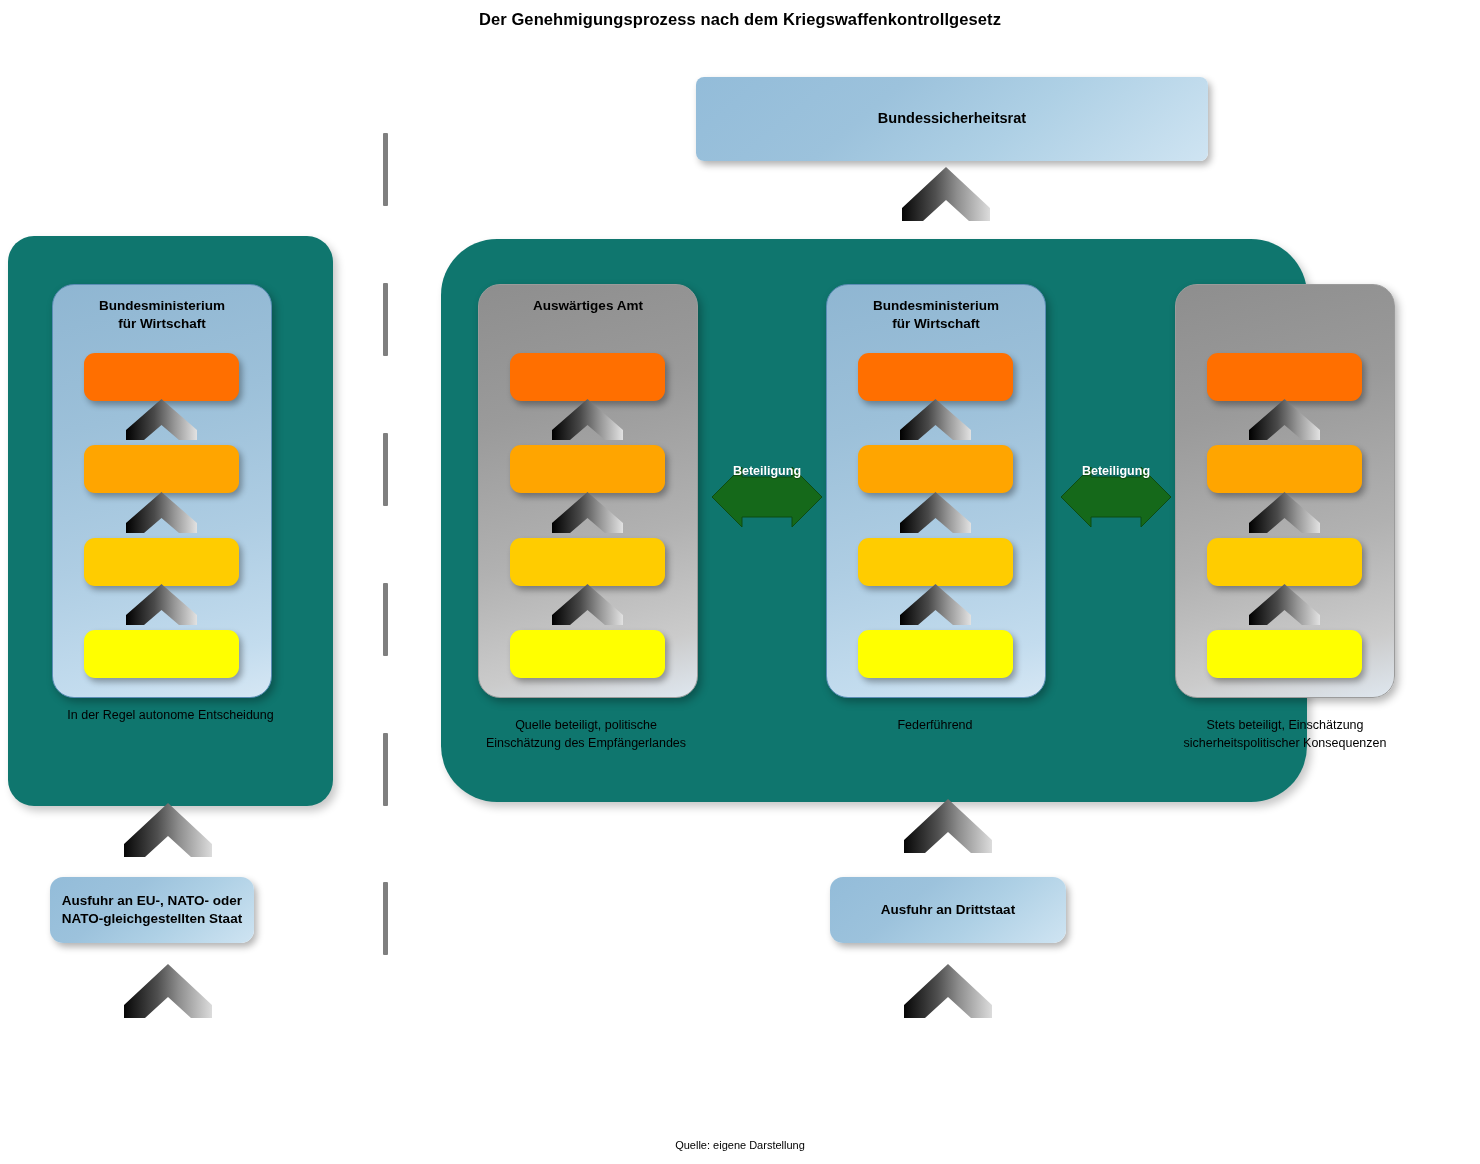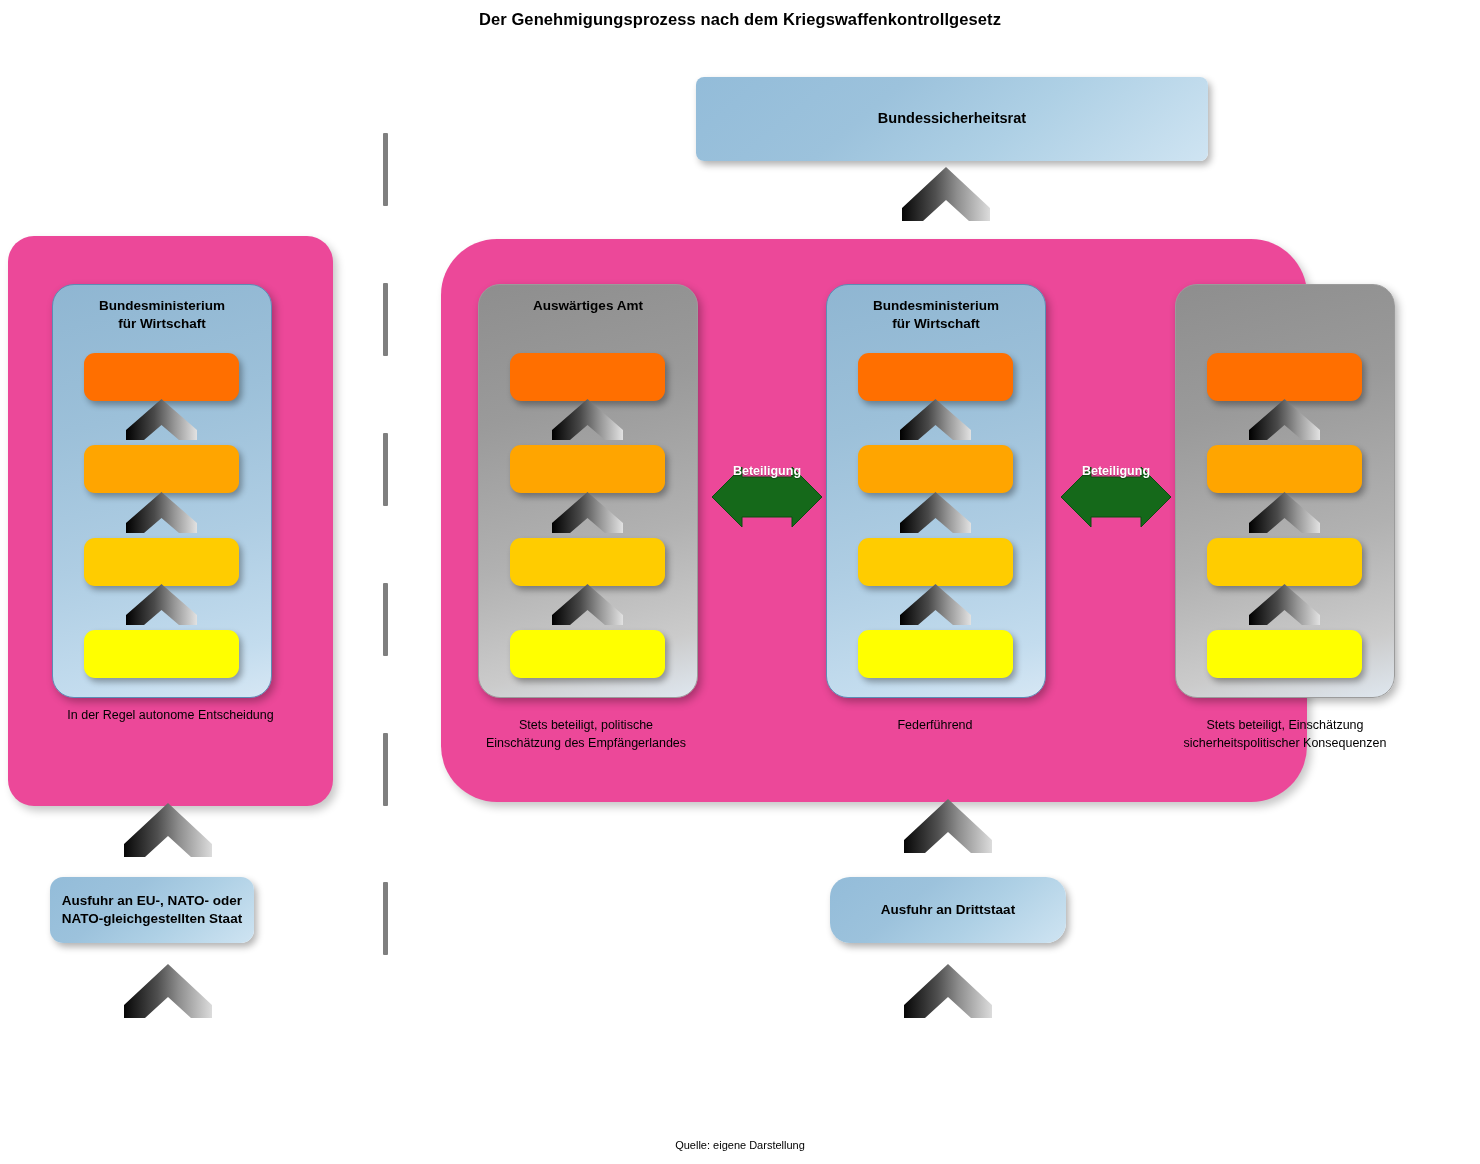--- a/index.html
+++ b/index.html
@@ -43,21 +43,21 @@
   
   #bsr{
     left:696px; top:77px; width:512px; height:84px;
     border-radius:8px;
     font-size:14.5px;
   }
 
   
   .outerpanel{
     position:absolute;
-    background:#ec4899;
+    background:#0f766e;
     box-shadow:4px 5px 9px rgba(0,0,0,.22);
   }
   #leftPanel{
     left:8px; top:236px; width:325px; height:570px;
     border-radius:26px;
   }
   #rightPanel{
     left:441px; top:239px; width:866px; height:563px;
     border-radius:56px;
   }
@@ -141,21 +141,21 @@
     color:#000;
   }
 
   
   #expEU{
     left:50px; top:877px; width:204px; height:66px;
     border-radius:13px; font-size:13.5px;
   }
   #expThird{
     left:830px; top:877px; width:236px; height:66px;
-    border-radius:20px; font-size:13.5px;
+    border-radius:13px; font-size:13.5px;
   }
 
   
   #application{
     position:absolute;
     left:24px; top:1033px; width:1432px; height:93px;
     border-radius:50px/46px;
     background:linear-gradient(100deg,#8fb6d3 0%,#97bcd7 28%,#a4c5dd 52%,#b6d2e7 76%,#d2e5f3 100%);
     box-shadow:3px 5px 9px rgba(0,0,0,.27);
     border:1px solid #7ba6c6;
@@ -465,21 +465,21 @@
                 <stop offset="100%" stop-color="#e2e2e2"></stop>
               </linearGradient>
         </defs>
             <path d="M37.5 1 L73 32 L73 42 L55 42 L37.5 27 L20 42 L2 42 L2 32 Z" fill="url(#gc_m3c)"></path>
           </svg>
       </div>
       <div class="stagebar s4" style="background:#FFFF00;"></div>
     </div>
 
     <div class="caption" style="left:10px;top:477px;width:270px;">
-      <span>Stets beteiligt, politische</span><br>
+      <span>Quelle beteiligt, politische</span><br>
       <span>Einschätzung des Empfängerlandes</span>
     </div>
     <div class="caption" style="left:359px;top:477px;width:270px;">
       <span>Federführend</span>
     </div>
     <div class="caption" style="left:708px;top:477px;width:272px;">
       <span>Stets beteiligt, Einschätzung</span><br>
       <span>sicherheitspolitischer Konsequenzen</span>
     </div>
   </div>

